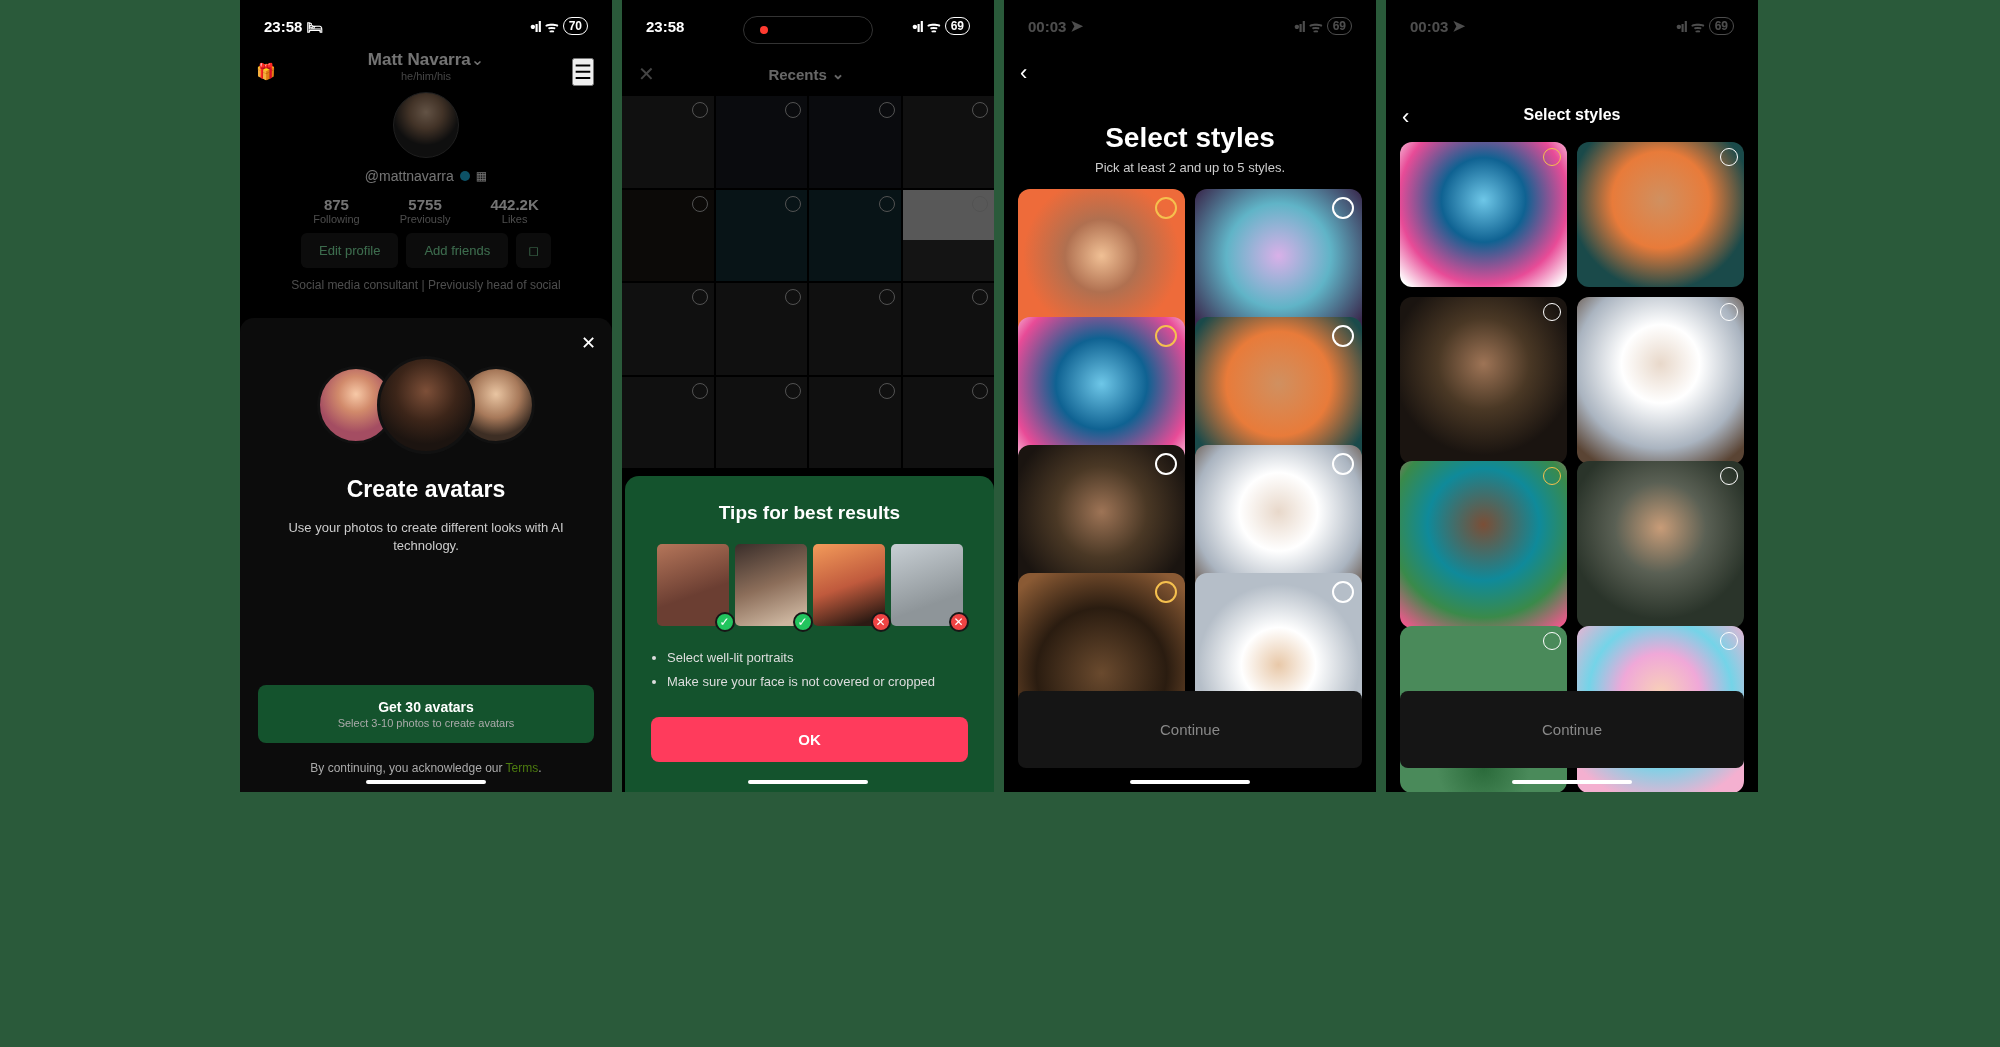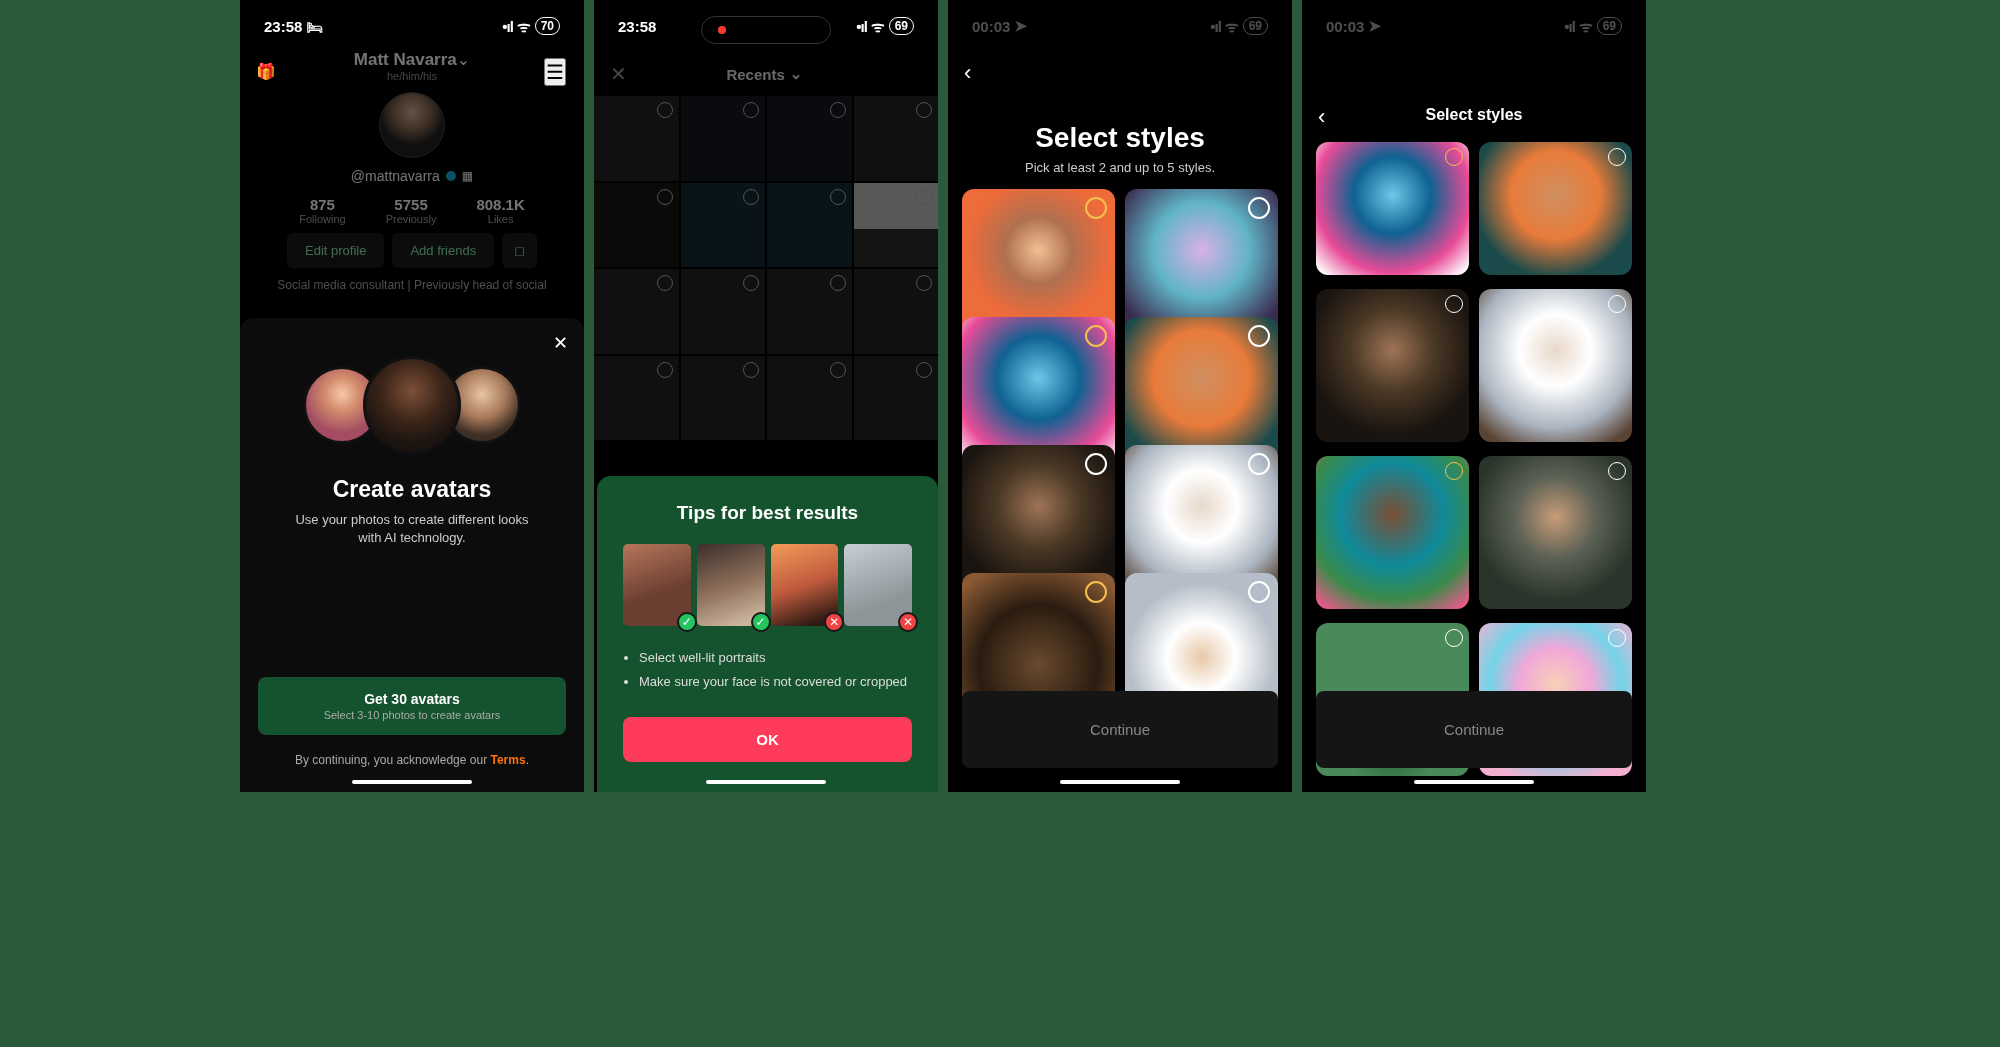--- a/index.html
+++ b/index.html
@@ -10,21 +10,21 @@
   justify-content: center;
   padding: 0;
 }
 .container {
   display: flex;
   gap: 10px;
   width: 1520px;
   height: 792px;
 }
 .phone {
-  width: 344px;
+  width: 372px;
   height: 792px;
   background: #000;
   border-radius: 0;
   overflow: hidden;
   position: relative;
   color: #fff;
 }
 .status-bar {
   display: flex;
   justify-content: space-between;
@@ -123,38 +123,38 @@
   background: radial-gradient(circle at 50% 35%, #7d4f38 0%, #3c2519 40%, #1c1410 70%);
   z-index: 2;
   margin-top: -10px;
 }
 .trio.right {
   width: 78px; height: 78px;
   background: radial-gradient(circle at 50% 35%, #e9c5a2 0%, #a7795a 40%, #3d2e24 70%);
   margin-left: -18px;
   z-index: 1;
 }
-.sheet-title { font-size: 23px; font-weight: 700; margin-bottom: 8px; }
+.sheet-title { font-size: 23px; font-weight: 700; margin-bottom: 16px; }
 .sheet-sub { font-size: 13px; color: #ccc; padding: 0 30px; line-height: 1.4; }
 .get-btn {
   background: #14532d;
   width: 100%;
   border: none;
   border-radius: 8px;
   padding: 14px 0;
   margin-top: 130px;
 }
 .get-btn-title { color: #fff; font-size: 14px; font-weight: 600; }
 .get-btn-sub { color: #aaa; font-size: 11px; margin-top: 2px; }
 .ack {
   font-size: 12px;
   color: #aaa;
   margin-top: 18px;
 }
-.ack strong { color: #f97316; font-weight: 700; }
+.ack strong { color: #4d7c0f; font-weight: 400; }
 .home-ind {
   position: absolute;
   bottom: 8px;
   left: 50%;
   transform: translateX(-50%);
   width: 120px;
   height: 4px;
   border-radius: 2px;
   background: #fff;
 }
@@ -377,21 +377,21 @@
         <div class="stats-row">
           <div class="stat">
             <div class="stat-num">875</div>
             <div class="stat-label">Following</div>
           </div>
           <div class="stat">
             <div class="stat-num">5755</div>
             <div class="stat-label">Previously</div>
           </div>
           <div class="stat">
-            <div class="stat-num">808.1K</div>
+            <div class="stat-num">442.2K</div>
             <div class="stat-label">Likes</div>
           </div>
         </div>
         <div class="profile-btns">
           <button class="pill-btn">Edit profile</button>
           <button class="pill-btn">Add friends</button>
           <button class="pill-btn ig-btn">◻</button>
         </div>
         <div class="bio">Social media consultant | Previously head of social</div>
       </div>

